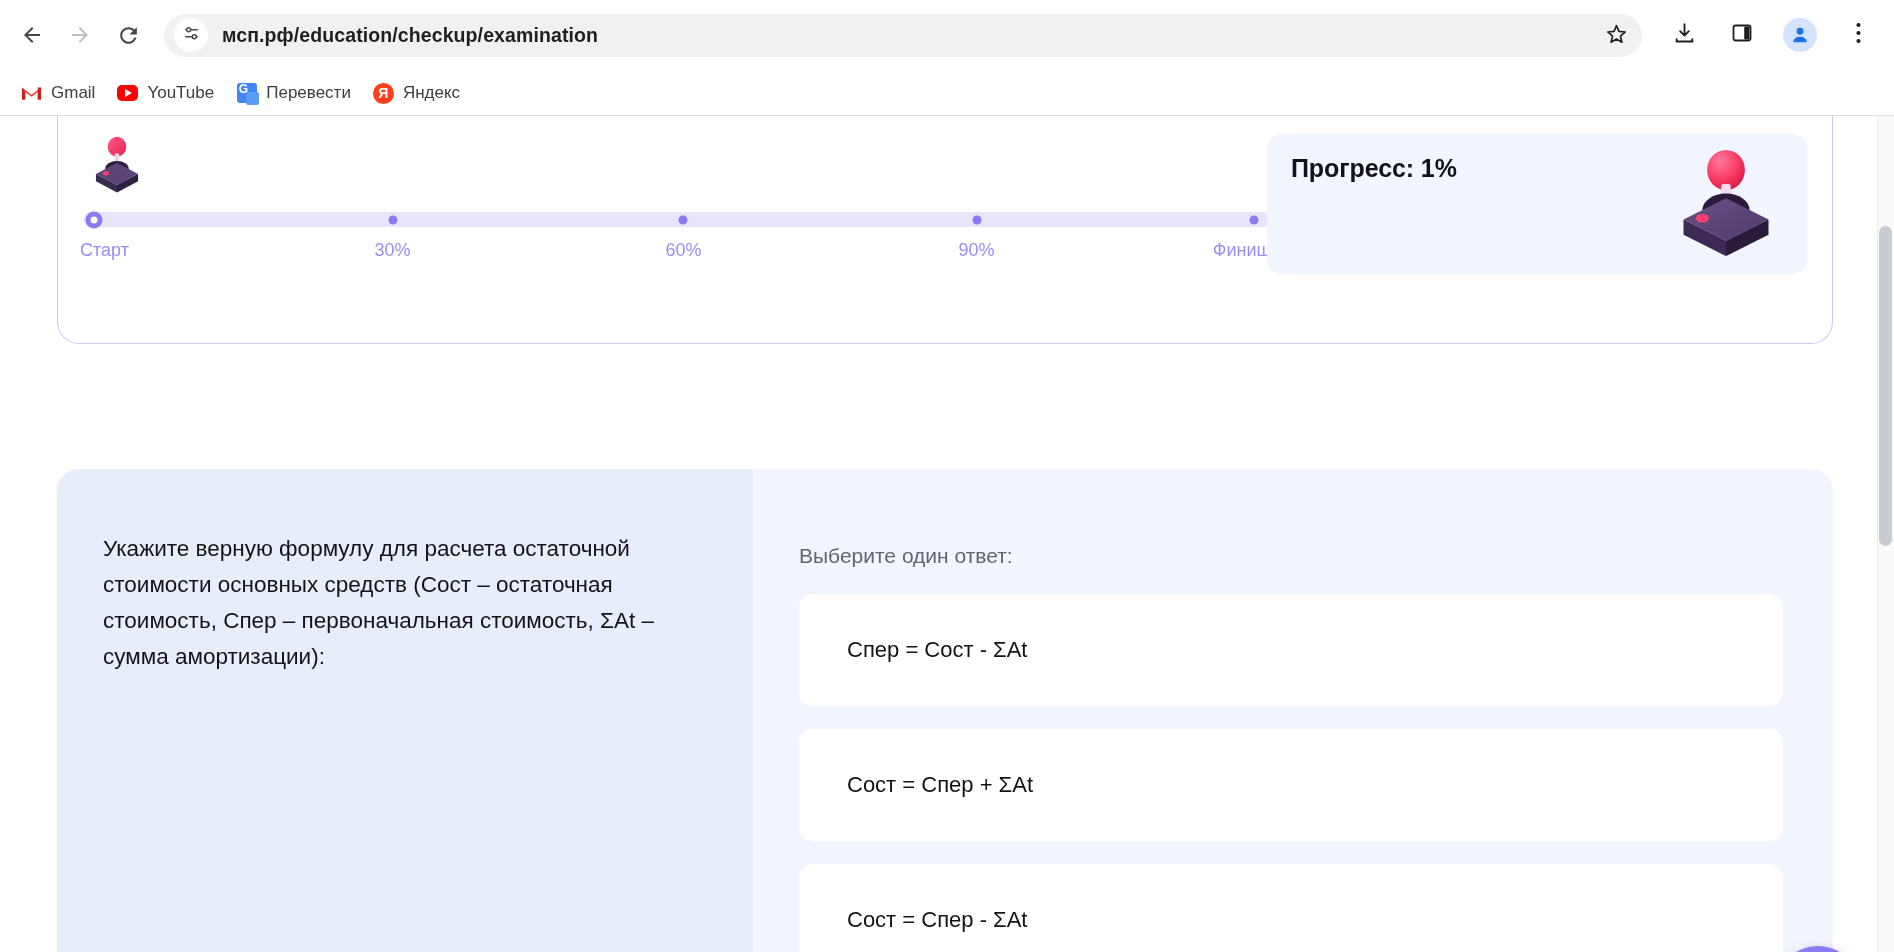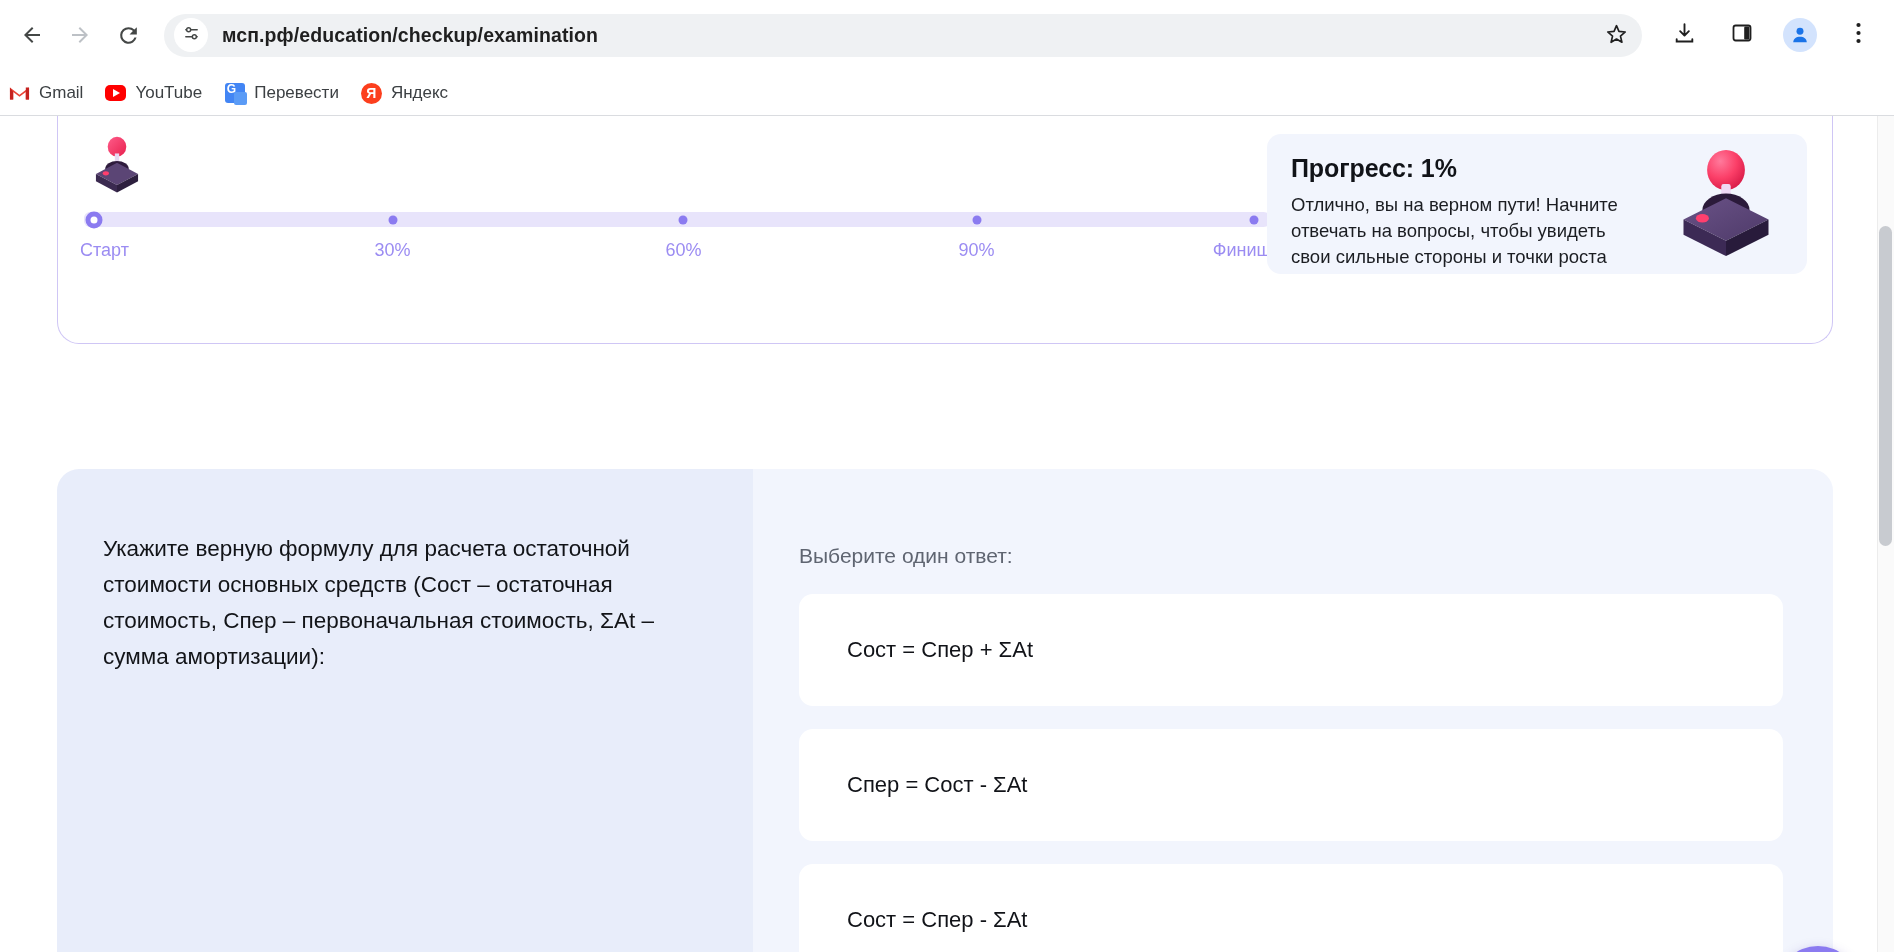--- a/index.html
+++ b/index.html
@@ -89,20 +89,21 @@
     border-radius: 50%;
     background: #d3e3fd;
     display: flex; align-items: center; justify-content: center;
   }
 
   
   #bookmarks-bar {
     height: 46px;
     display: flex;
     align-items: center;
+    padding-left: 12px;
     gap: 4px;
   }
   .bookmark {
     display: flex;
     align-items: center;
     height: 34px;
     padding: 0 9px;
     border-radius: 8px;
     gap: 9px;
   }
@@ -549,21 +550,20 @@
       <div id="progress-labels">
         <span class="plabel left-anchor" style="left:-4px;">Старт</span>
         <span class="plabel" style="left:26%;">30%</span>
         <span class="plabel" style="left:50.5%;">60%</span>
         <span class="plabel" style="left:75.2%;">90%</span>
         <span class="plabel right-anchor" style="left:100%;">Финиш</span>
       </div>
 
       <div id="progress-info">
         <div id="progress-percent-title">Прогресс: 1%</div>
-        <div id="progress-desc">Отлично, вы на верном пути! Начните отвечать на вопросы, чтобы увидеть свои сильные стороны и точки роста</div>
 
         <div id="joystick-big">
           <svg width="118" height="118" viewBox="0 0 100 100">
             <defs>
               <radialGradient id="ballg2" cx="35%" cy="28%" r="78%">
                 <stop offset="0%" stop-color="#ff7a9c"></stop>
                 <stop offset="55%" stop-color="#fb3f68"></stop>
                 <stop offset="100%" stop-color="#d81a47"></stop>
               </radialGradient>
               <linearGradient id="topg" x1="0" y1="0" x2="1" y2="1">
@@ -588,24 +588,24 @@
   <div id="question-panel">
 
     <div id="question-left">
       <div id="question-text">Укажите верную формулу для расчета остаточной стоимости основных средств (Сост – остаточная стоимость, Спер – первоначальная стоимость, ΣAt – сумма амортизации):</div>
     </div>
 
     <div id="question-right">
       <div id="answers-prompt">Выберите один ответ:</div>
 
       <div class="answer-option">
+        <span>Спер = Сост - ΣAt</span>
+      </div>
+      <div class="answer-option">
         <span>Сост = Спер + ΣAt</span>
-      </div>
-      <div class="answer-option">
-        <span>Спер = Сост - ΣAt</span>
       </div>
       <div class="answer-option">
         <span>Сост = Спер - ΣAt</span>
       </div>
     </div>
   </div>
 
   <div id="chat-widget">
     
   </div>

